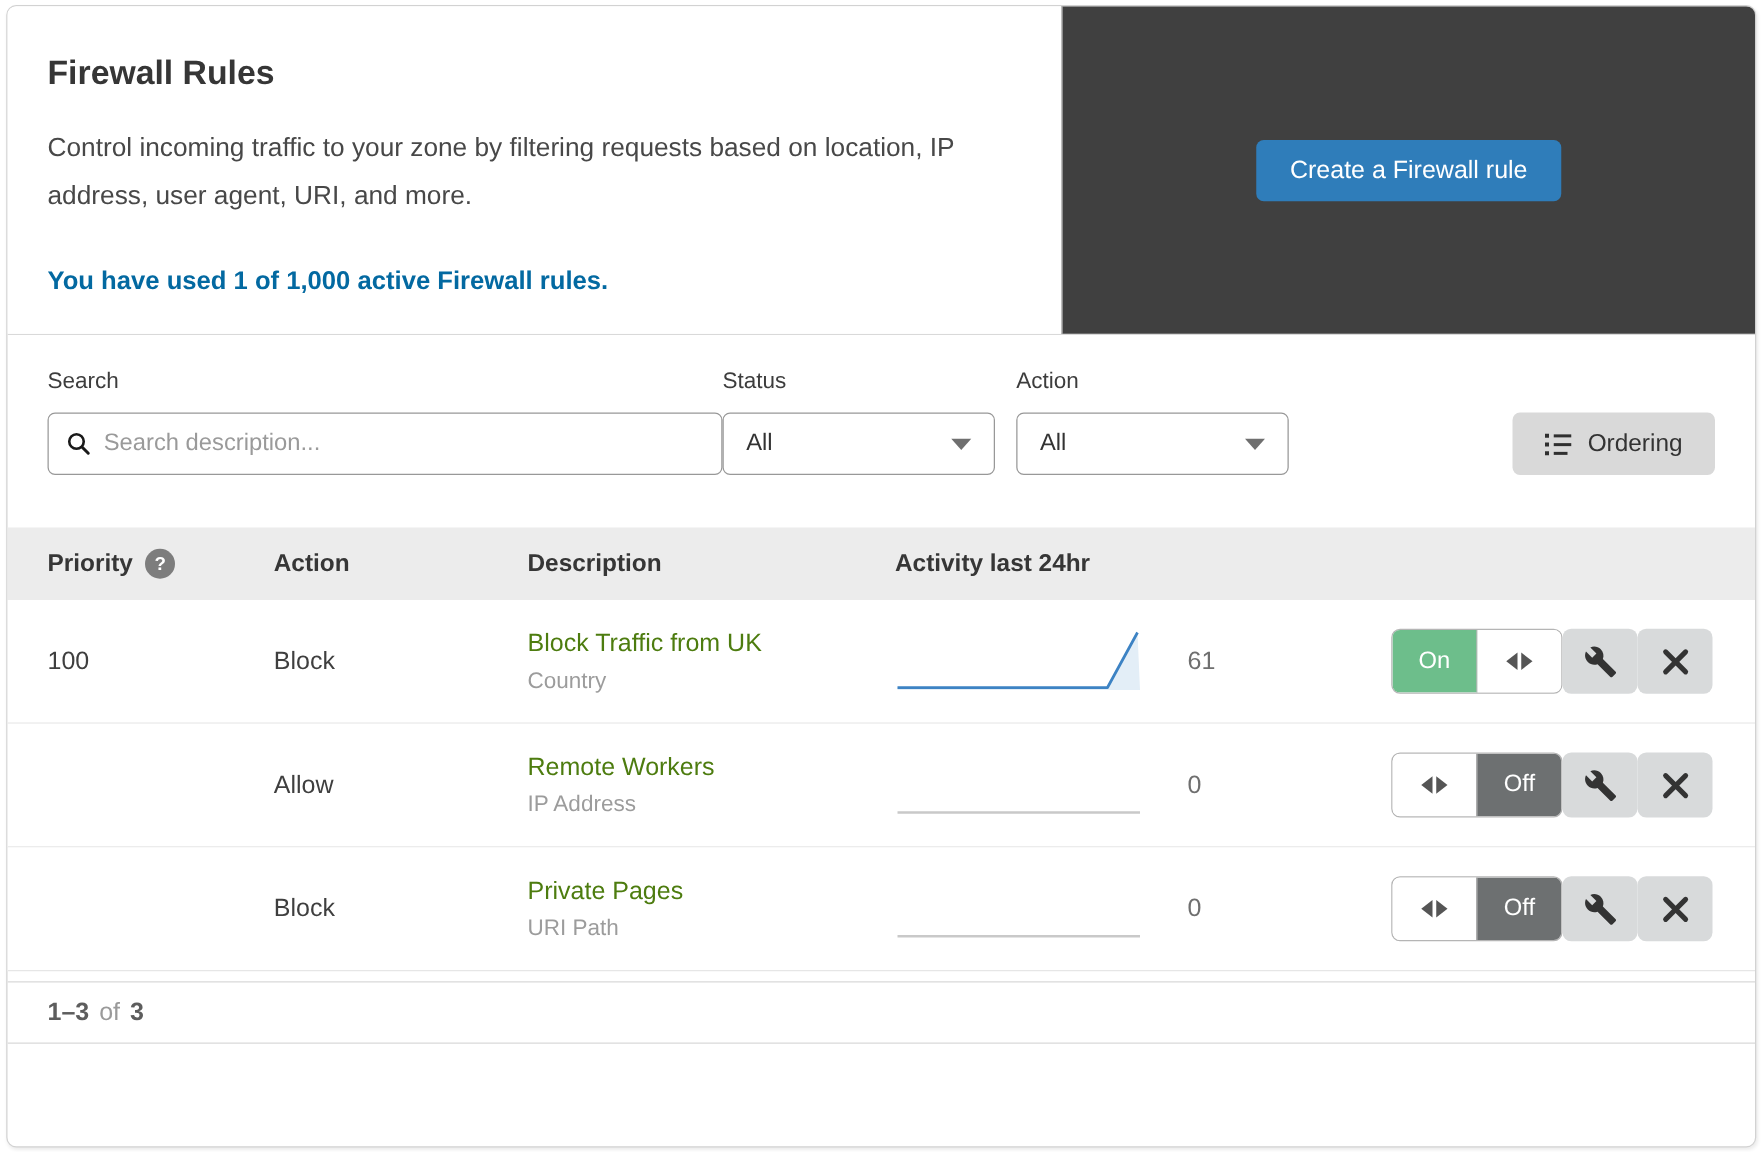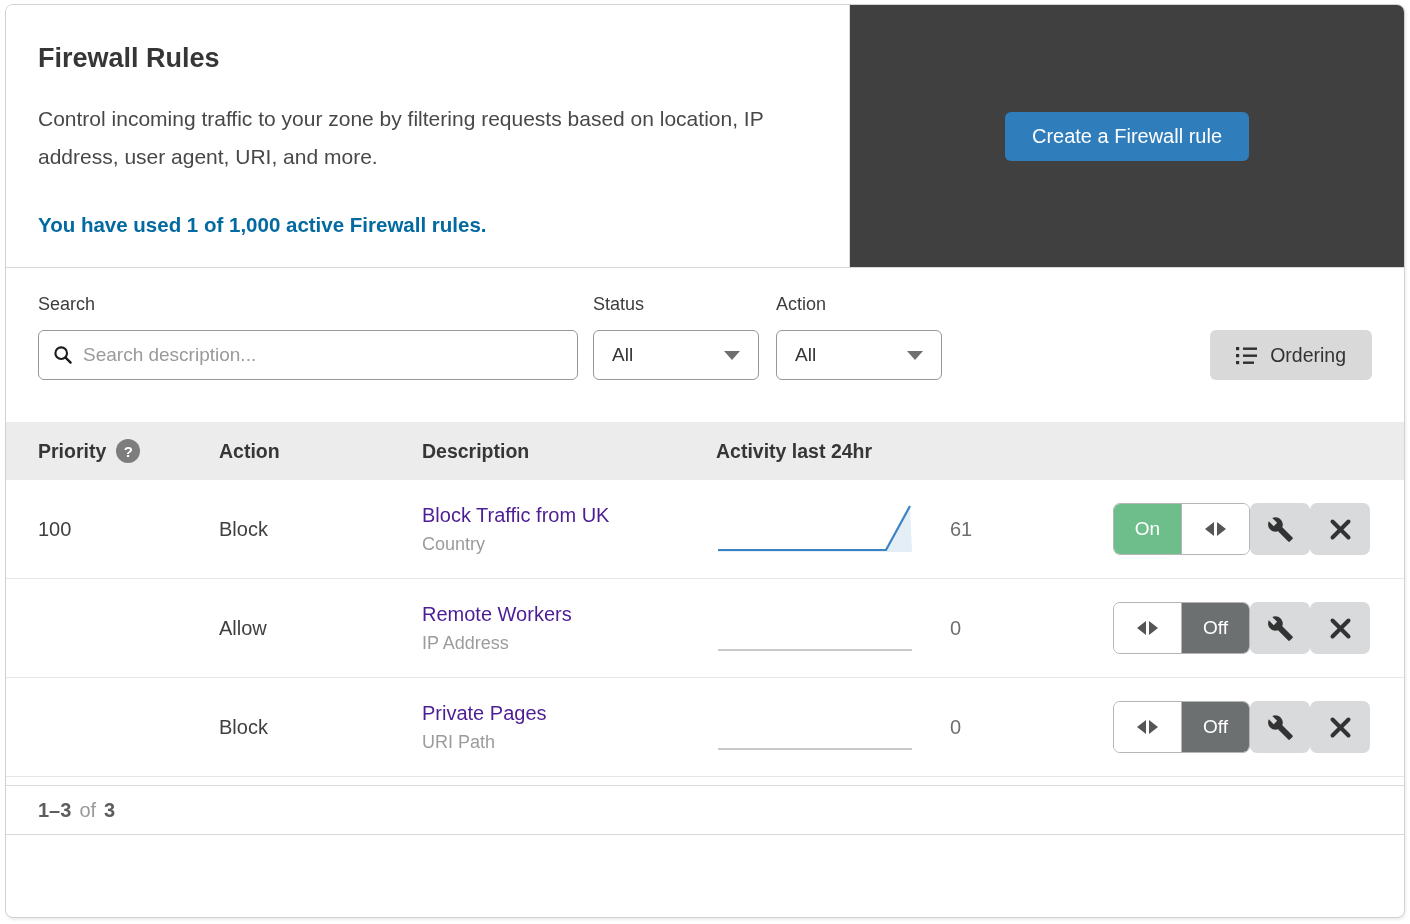--- a/index.html
+++ b/index.html
@@ -28,30 +28,30 @@
     background: #2f7dba; color: #fff; font-family: inherit;
     font-size: 20px; padding: 13px 27px; border: none; border-radius: 6px; cursor: pointer;
   }
 
   
   .filters { display: flex; align-items: flex-end; padding: 26px 32px 42px; flex-shrink: 0; }
   .filter-group { display: flex; flex-direction: column; }
   .filter-label { font-size: 18px; color: #3d3d3d; margin-bottom: 15px; }
   .search-box {
     width: 540px; height: 50px; border: 1px solid #989898; border-radius: 6px;
-    display: flex; align-items: center; padding: 0 14px; background: #fff; margin-right: 15px;
+    display: flex; align-items: center; padding: 0 14px; background: #fff; 
   }
   .search-box svg { flex-shrink: 0; }
   .search-box input {
     border: none; outline: none; font-family: inherit; font-size: 19px;
     color: #3d3d3d; flex: 1; margin-left: 10px; background: transparent;
   }
   .search-box input::placeholder { color: #9a9a9a; }
   .select {
-    width: 166px; height: 50px; border: 1px solid #989898; border-radius: 6px;
+    width: 218px; height: 50px; border: 1px solid #989898; border-radius: 6px;
     display: flex; align-items: center; justify-content: space-between;
     padding: 0 18px; font-size: 19px; color: #333; background: #fff; cursor: pointer;
     margin-right: 17px;
   }
   .caret-down { width: 0; height: 0; border-left: 8px solid transparent; border-right: 8px solid transparent; border-top: 9px solid #6f6f6f; }
   .ordering-btn {
     margin-left: auto; height: 50px; padding: 0 26px; background: #d9d9d9;
     border: none; border-radius: 6px; font-family: inherit; font-size: 19.5px; color: #333;
     display: flex; align-items: center; gap: 12px; cursor: pointer;
   }
@@ -64,21 +64,21 @@
   .c1 { width: 181px; padding-left: 32px; display: flex; align-items: center; gap: 10px; }
   .c2 { width: 203px; padding-left: 32px; }
   .c3 { width: 294px; padding-left: 32px; }
   .c4 { flex: 1; padding-left: 32px; display: flex; align-items: center; }
   .c5 { width: 323px; display: flex; align-items: center; justify-content: flex-end; padding-right: 34px; }
   .help-circle {
     width: 24px; height: 24px; border-radius: 50%; background: #7d7d7d; color: #fff;
     font-size: 15px; font-weight: 700; display: inline-flex; align-items: center; justify-content: center;
     cursor: pointer; flex-shrink: 0;
   }
-  .desc-title { font-size: 20px; color: #4c1d95; }
+  .desc-title { font-size: 20px; color: #4d7c0f; }
   .desc-sub { font-size: 18px; color: #9c9c9c; margin-top: 7px; }
   .spark { width: 200px; height: 58px; }
   .activity-val { margin-left: 34px; color: #6f6f6f; font-size: 20px; }
 
   
   .toggle {
     width: 137px; height: 52px; border: 1px solid #b5b5b5; border-radius: 7px;
     display: flex; overflow: hidden; cursor: pointer; background: #fff; flex-shrink: 0;
   }
   .toggle-half { flex: 1; display: flex; align-items: center; justify-content: center; font-size: 19px; }

